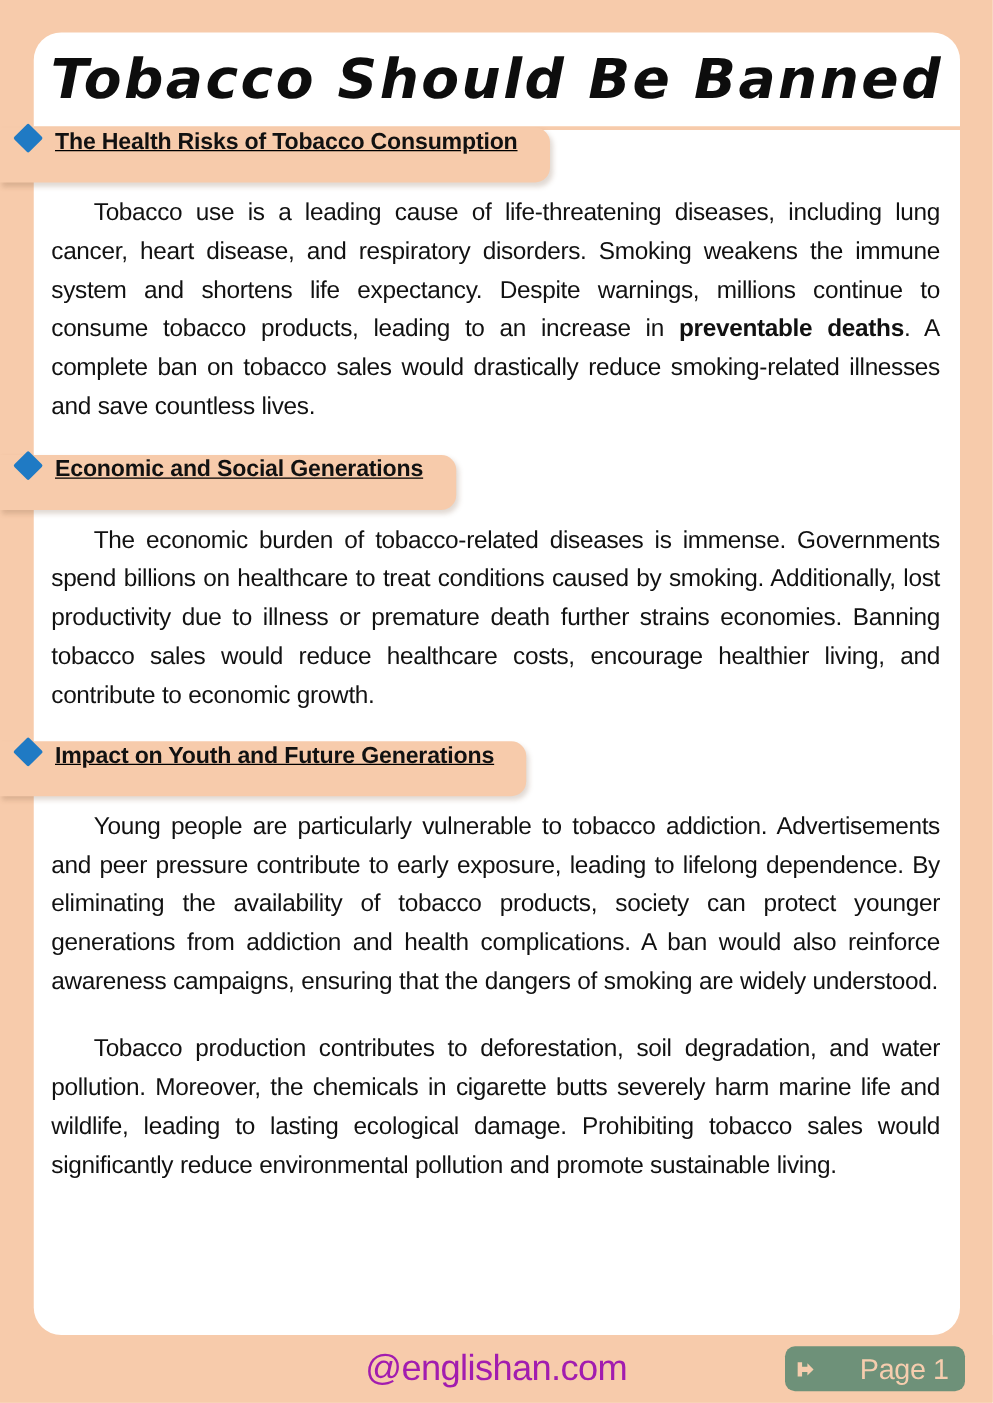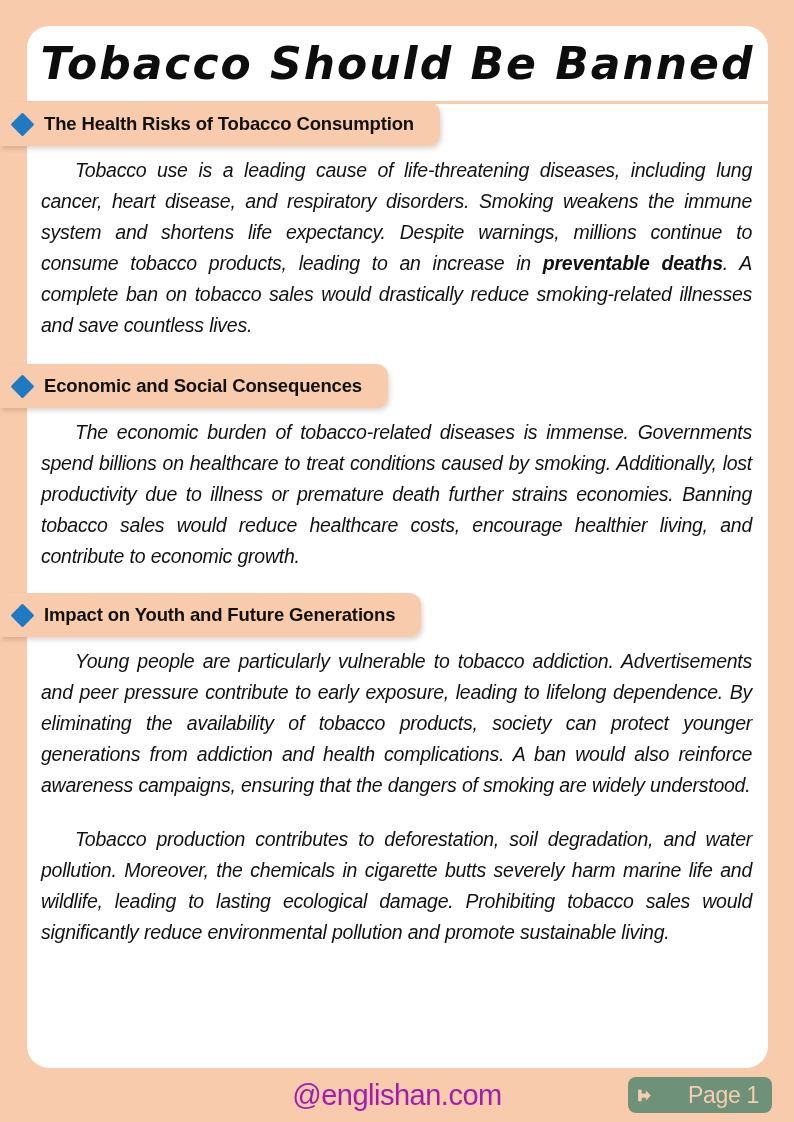--- a/index.html
+++ b/index.html
@@ -75,29 +75,30 @@
   
   .heading-row {
     position: relative;
     margin-left: -27px;
     height: 44px;
     display: flex;
     align-items: center;
   }
   .heading-pill {
     display: inline-flex;
-    align-items: center;
+    align-items: flex-start;
     background: #f7cbab;
     height: 44px;
     padding-left: 14px;
     padding-right: 26px;
     border-top-right-radius: 12px;
     border-bottom-right-radius: 12px;
     box-shadow: 2px 3px 4px rgba(120, 80, 55, 0.22);
     box-sizing: border-box;
+    text-decoration: underline;
   }
   .diamond {
     width: 17px;
     height: 17px;
     background: #1f7ac4;
     transform: rotate(45deg);
     flex: 0 0 auto;
     margin-right: 13px;
     border-radius: 1.5px;
   }
@@ -106,21 +107,20 @@
     font-weight: bold;
     font-size: 18.5px;
     color: #111111;
     white-space: nowrap;
     letter-spacing: -0.15px;
   }
 
   
   .body-wrap {
     padding: 0 16px 0 14px;
-    font-style: italic;
   }
   .para {
     font-family: "Liberation Sans", sans-serif;
     font-size: 19.5px;
     line-height: 31px;
     color: #111111;
     text-align: justify;
     text-indent: 34px;
     margin: 9px 0 0 0;
     letter-spacing: -0.25px;
@@ -206,21 +206,21 @@
         </div>
         <div class="body-wrap">
           <p class="para"><span>Tobacco use is a leading cause of life-threatening diseases, including lung cancer, heart disease, and respiratory disorders. Smoking weakens the immune system and shortens life expectancy. Despite warnings, millions continue to consume tobacco products, leading to an increase in </span><b>preventable deaths</b><span>. A complete ban on tobacco sales would drastically reduce smoking-related illnesses and save countless lives.</span></p>
         </div>
       </div>
 
       <div class="section sec-2">
         <div class="heading-row">
           <div class="heading-pill">
             <span class="diamond"></span>
-            <span class="heading-text">Economic and Social Consequences</span>
+            <span class="heading-text">Economic and Social Generations</span>
           </div>
         </div>
         <div class="body-wrap">
           <p class="para">The economic burden of tobacco-related diseases is immense. Governments spend billions on healthcare to treat conditions caused by smoking. Additionally, lost productivity due to illness or premature death further strains economies. Banning tobacco sales would reduce healthcare costs, encourage healthier living, and contribute to economic growth.</p>
         </div>
       </div>
 
       <div class="section sec-3">
         <div class="heading-row">
           <div class="heading-pill">

